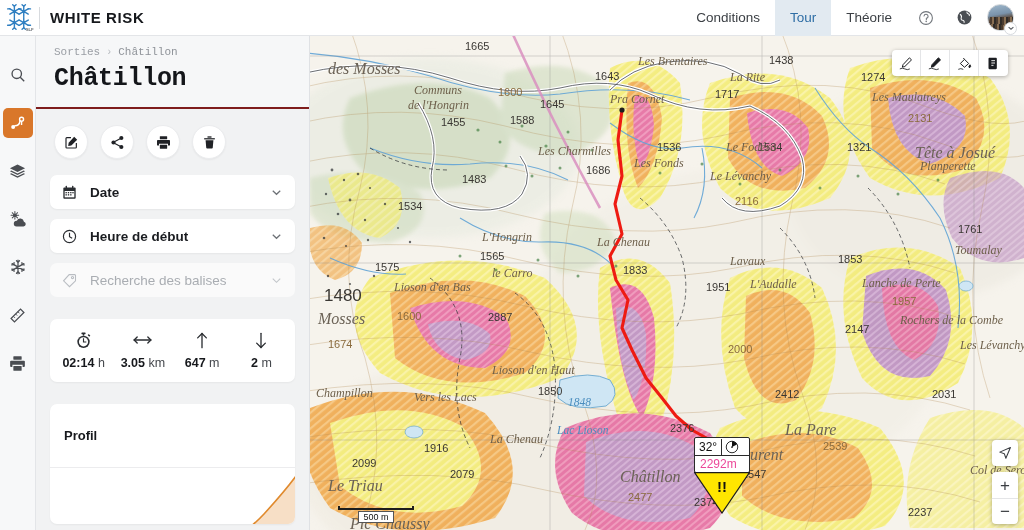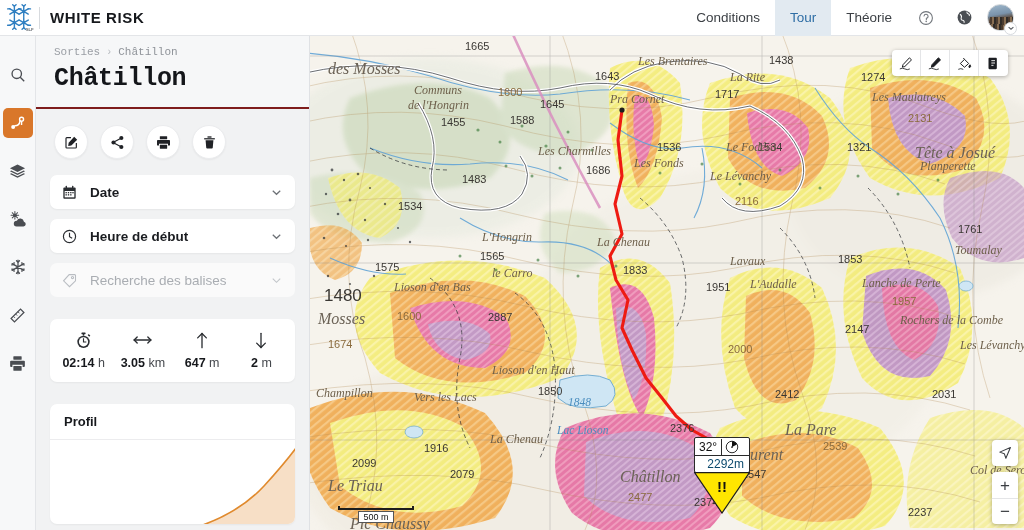--- a/index.html
+++ b/index.html
@@ -130,21 +130,21 @@
   .stat-text { font-size: 12.5px; color: #16181c; white-space: nowrap; }
   .stat-text b { font-weight: bold; }
   .stat-text span { color: #45484d; }
 
   .profile-card {
     margin: 22px 14px 0 14px; background: #fff; border-radius: 7px;
     overflow: hidden; height: 120px; position: relative;
     box-shadow: 0 1px 2px rgba(0,0,0,.05);
   }
   .profile-head {
-    padding: 10px 14px; font-size: 13px; font-weight: bold; color: #17191d;
+    padding: 24px 14px; font-size: 13px; font-weight: bold; color: #17191d;
     border-bottom: 1px solid #ececee;
   }
   .profile-body { position: relative; height: 86px; overflow: hidden; }
 
   
   .map {
     position: absolute; top: 28px; left: 310px;
     width: 714px; height: 502px;
     overflow: hidden; background: #f3efe6;
     z-index: 10;
@@ -187,21 +187,21 @@
 
   
   .marker { position: absolute; z-index: 28; }
   .marker-box {
     background:#fff; border: 1px solid #2a2a2a; border-radius: 2px;
     font-family: "Liberation Sans", sans-serif; overflow:hidden;
   }
   .marker-row1 { display:flex; align-items:center; border-bottom:1px solid #2a2a2a; }
   .marker-deg { padding: 1px 4px; font-size: 12px; color:#111; border-right:1px solid #2a2a2a; }
   .marker-dial { width: 19px; height: 17px; display:flex; align-items:center; justify-content:center; }
-  .marker-alt { padding: 1px 5px; font-size: 12px; color:#0c4a6e; text-align:right; }
+  .marker-alt { padding: 1px 5px; font-size: 12px; color:#ec4899; text-align:left; }
   .marker-tri { position: relative; margin-top:-1px; }
 
   .scalebar {
     position: absolute; left: 28px; bottom: 7px; z-index: 28;
     display:flex; flex-direction:column; align-items:center; gap:1px;
   }
   .scalebar-line { width: 76px; height: 4px; border: 2px solid #1d1d1d; border-top:none; }
   .scalebar-txt {
     background:#fff; border:1px solid #555; font-size:9px; padding:0 4px; color:#111;
     font-family:"Liberation Sans",sans-serif;

